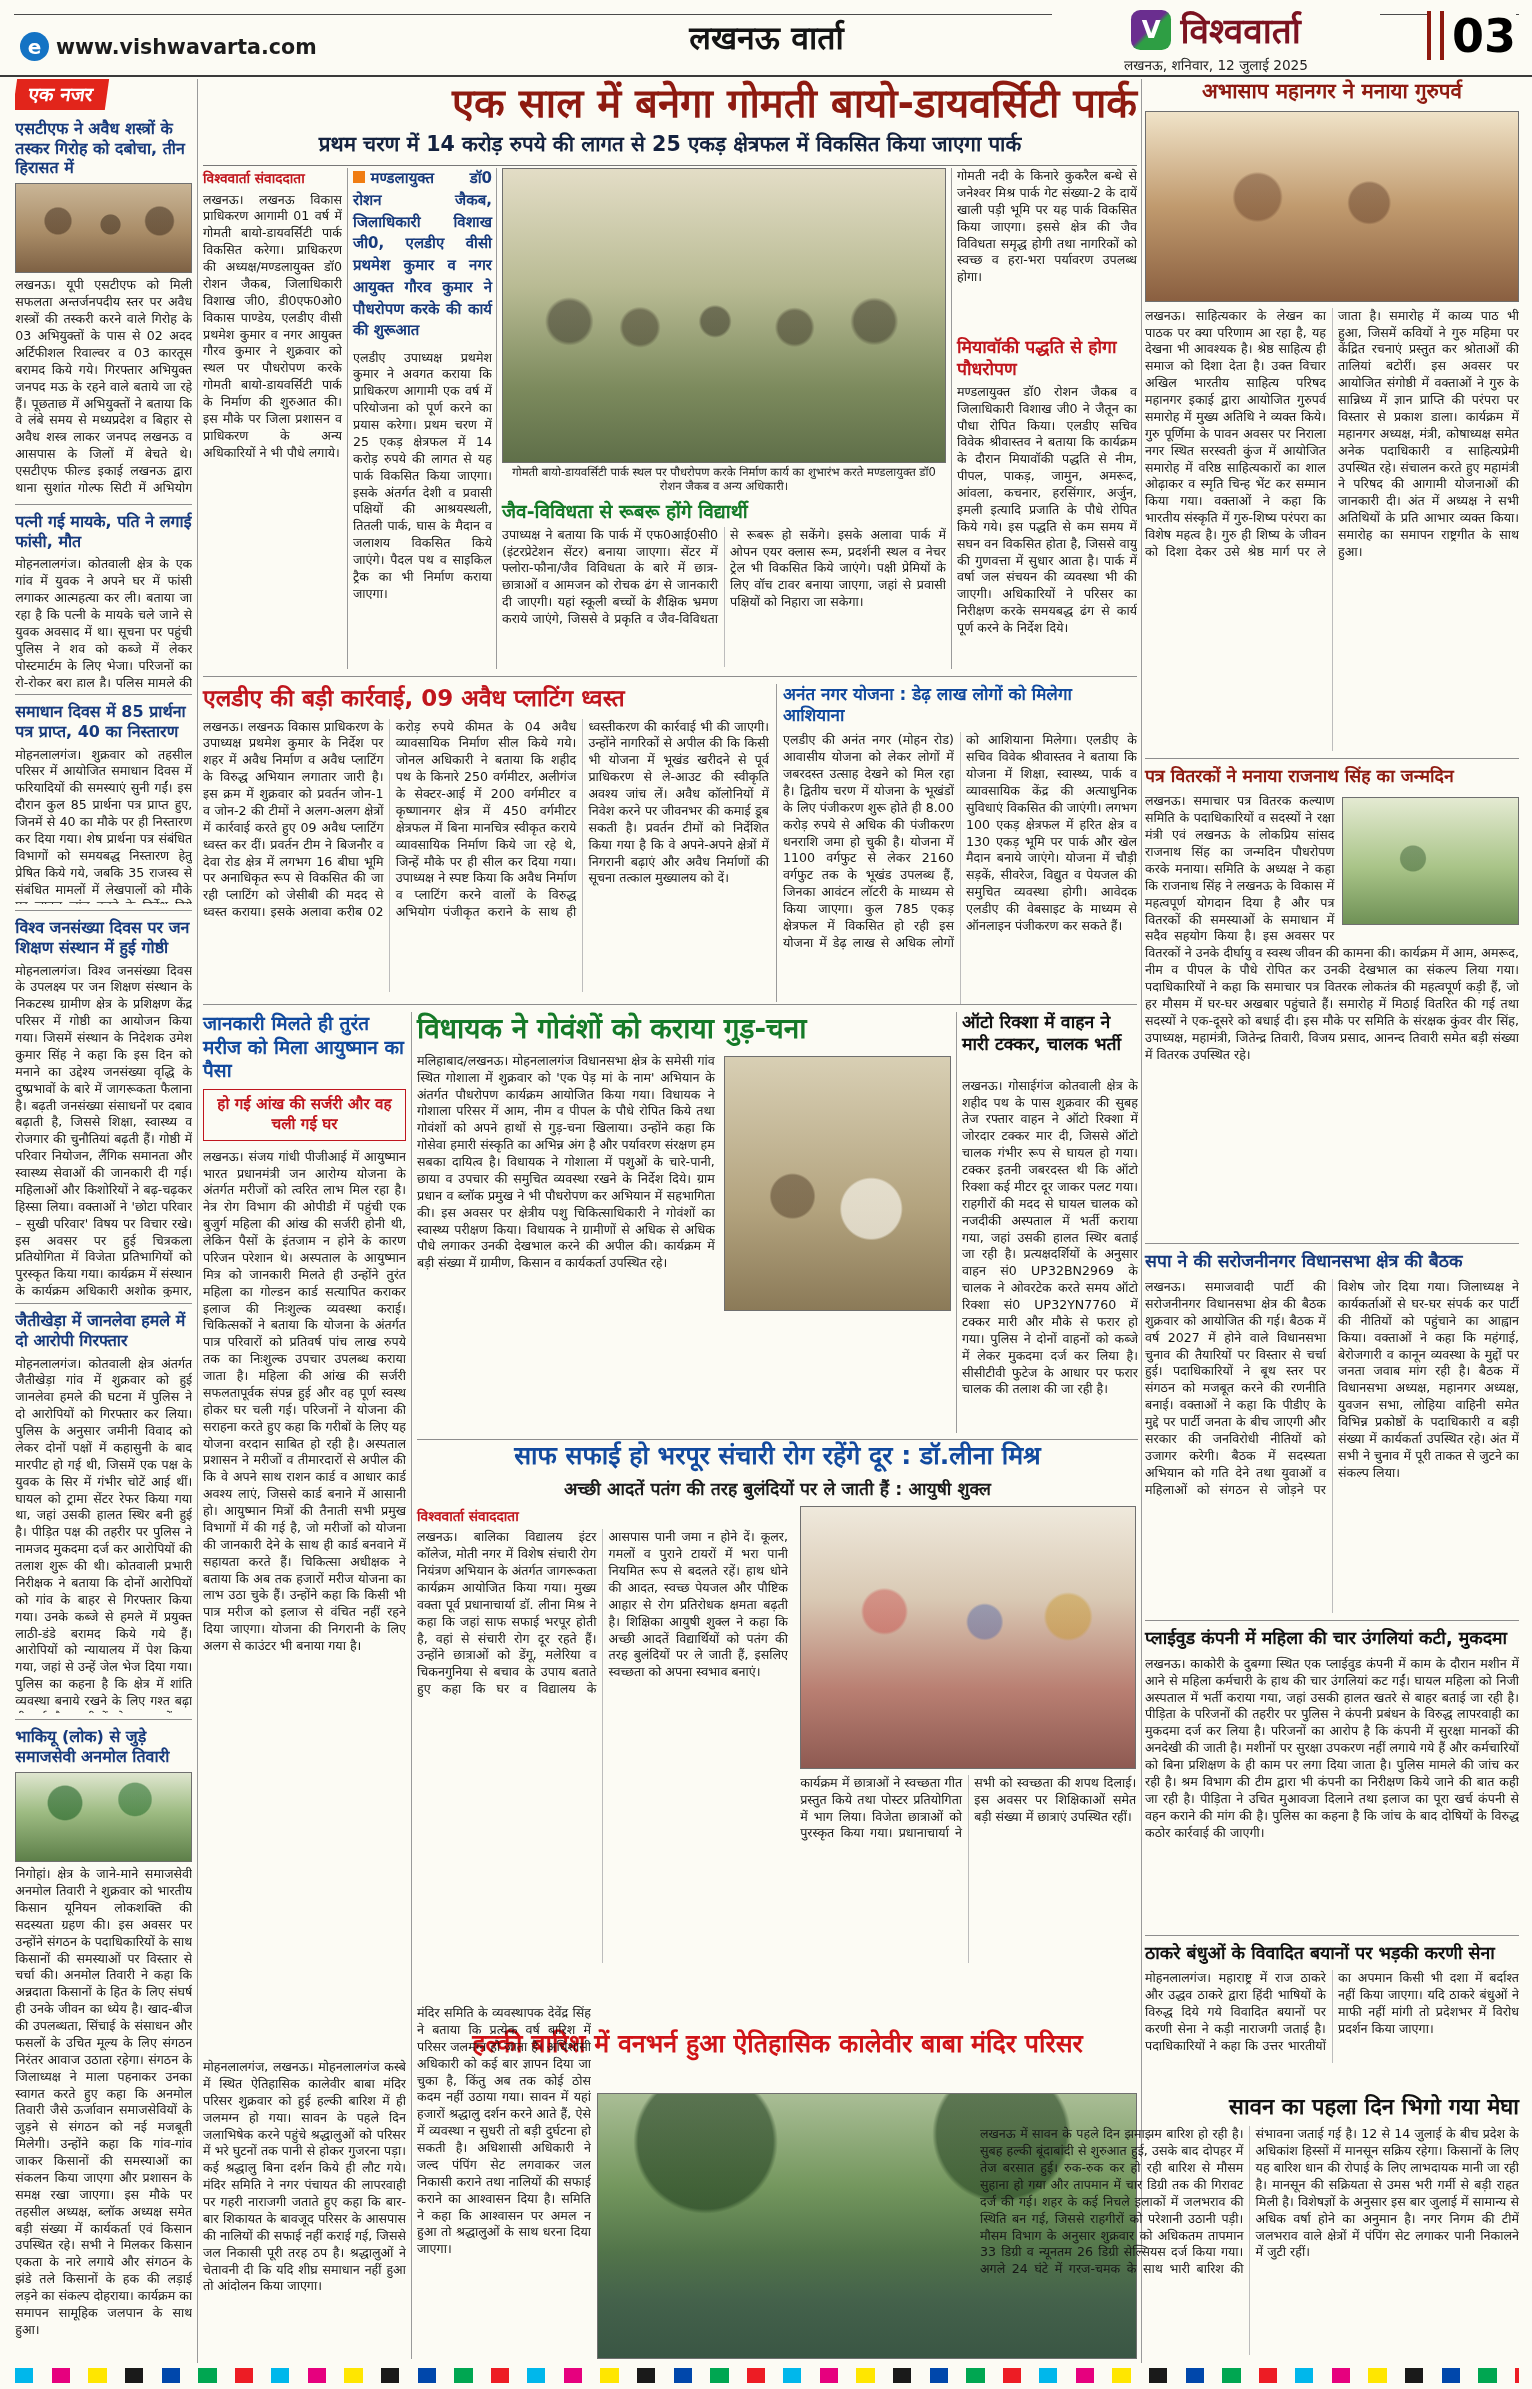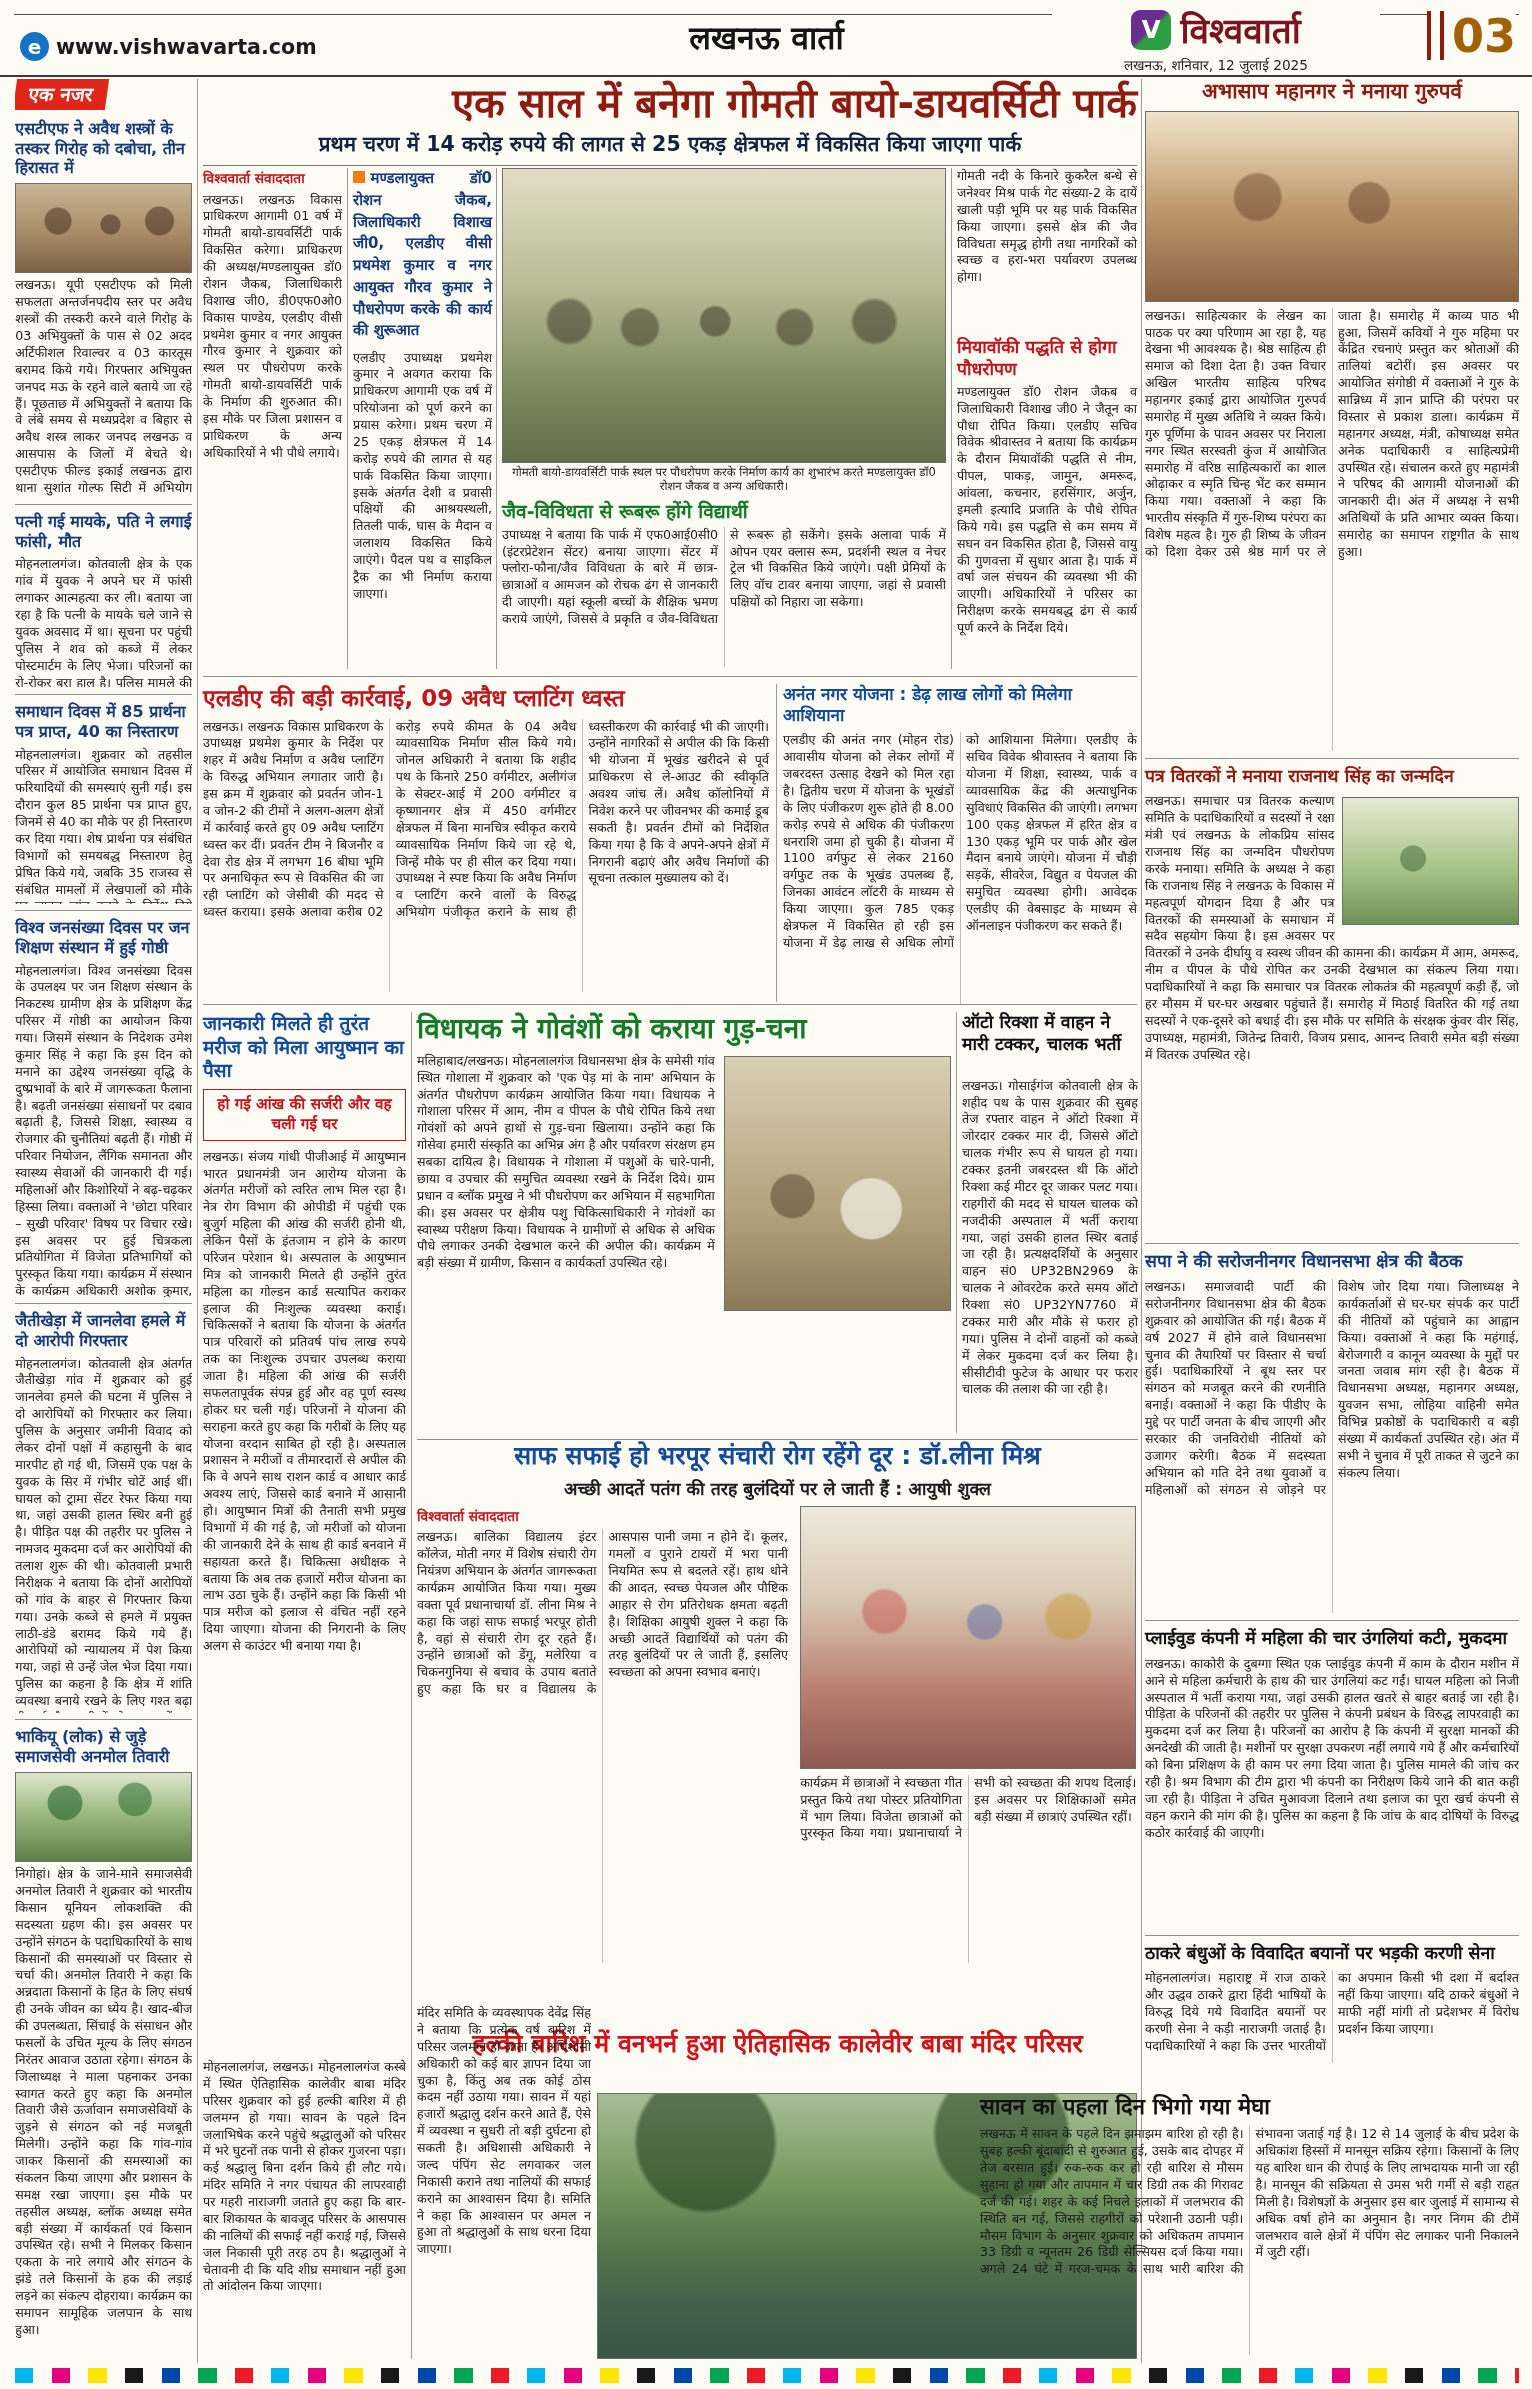--- a/index.html
+++ b/index.html
@@ -17,21 +17,21 @@
   #site .url{font-size:20.6px;font-weight:bold;color:#1c1c1c;}
   #brand{position:absolute;right:153px;top:6.1px;width:328px;text-align:center;background:#fcfbf4;}
   #brand .row{display:flex;align-items:center;justify-content:center;gap:9.2px;}
   #brand .vlogo{width:40px;height:40px;border-radius:9.2px;color:#fff;font-size:24.4px;font-weight:bold;
                 background:linear-gradient(135deg,#6a2e8f 0 46%,#2e9e44 54% 100%);
                 display:flex;align-items:center;justify-content:center;}
   #brand .bname{font-size:35px;font-weight:bold;color:#7c1220;}
   #brand .bdate{font-size:13.7px;color:#232323;margin-top:1.5px;}
   #pageno{position:absolute;right:17px;top:9.2px;height:53px;display:flex;align-items:center;gap:7.6px;background:#fcfbf4;}
   #pageno .bars{width:9.2px;height:49px;border-left:4.6px solid #8e1a10;border-right:4.6px solid #8e1a10;}
-  #pageno .num{font-size:46px;font-weight:bold;color:#a16207;line-height:1;}
+  #pageno .num{font-size:46px;font-weight:bold;color:#000000;line-height:1;}
 
   
   .hl{font-weight:bold;line-height:1.24;}
   .c-navy{color:#173a7c}.c-red{color:#c0161d}.c-maroon{color:#8e1a10}
   .c-green{color:#157a28}.c-blue{color:#124a9e}.c-black{color:#111}
   .nl-body{font-size:12.6px;line-height:1.34;text-align:justify;color:#161616;overflow:hidden;}
   .cols2{column-count:2;column-gap:12.2px;column-rule:0.8px solid #bcbcbc;}
   .cols3{column-count:3;column-gap:12.2px;column-rule:0.8px solid #bcbcbc;}
   .byline{color:#c0161d;font-weight:bold;font-size:13.7px;margin-bottom:4.6px;}
   .div-h{border-top:0.8px solid #8d8d8d;margin:6.9px 0;}
@@ -132,21 +132,21 @@
   #sanit-right .sphoto{width:336px;height:263px;margin-bottom:6.1px;}
 
   #strip{position:absolute;left:214px;top:1916px;width:721px;height:30.5px;background:#ffe14d;
          color:#c40d12;font-weight:bold;font-size:19px;display:flex;align-items:center;justify-content:center;}
   #temple-head{position:absolute;left:214px;top:1951px;width:721px;text-align:center;font-size:25px;color:#d01317;font-weight:bold;line-height:1.1;}
   #temple-p2{position:absolute;left:214px;top:1926px;width:174px;height:266px;}
   #temple-photo{position:absolute;left:394px;top:2014px;width:540px;height:266px;}
 
   
   #sawan{position:absolute;left:980px;top:2093px;width:539px;height:269px;}
-  #sawan .h{font-size:22px;margin-bottom:6.1px;}
+  #sawan .h{font-size:22px;margin-bottom:6.1px;text-align:right;}
 
   
   #rightcol{position:absolute;left:1145px;top:79px;width:374px;}
   #rightcol .rhead{font-size:20.6px;text-align:center;margin-bottom:6.1px;}
   #rightcol .rhead2{font-size:17.6px;margin-bottom:6.1px;}
   #rc-photo1{width:100%;height:191px;margin-bottom:6.1px;}
   #rc-photo2{float:right;width:177px;height:128px;margin:3.1px 0 6.1px 7.6px;}
 
   
   #colorstrip{position:absolute;left:15.3px;top:2368px;width:1504px;height:15.3px;

